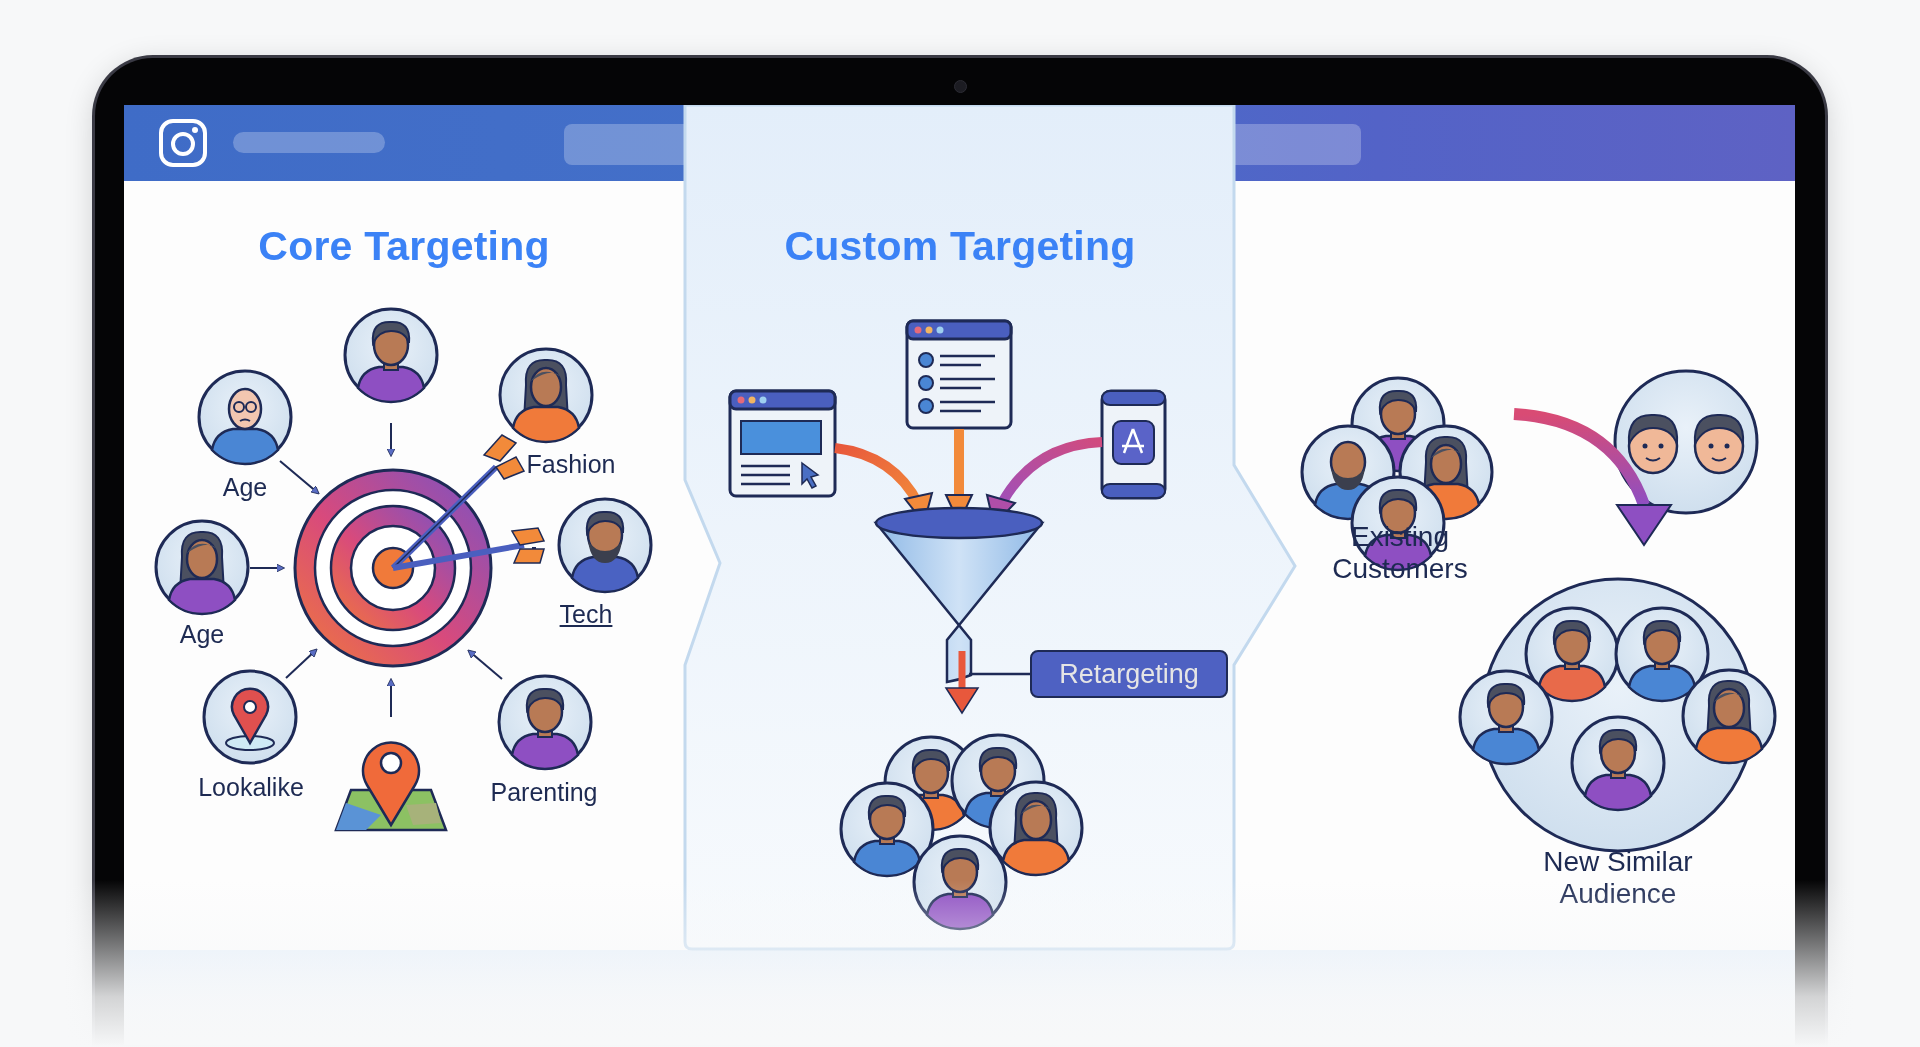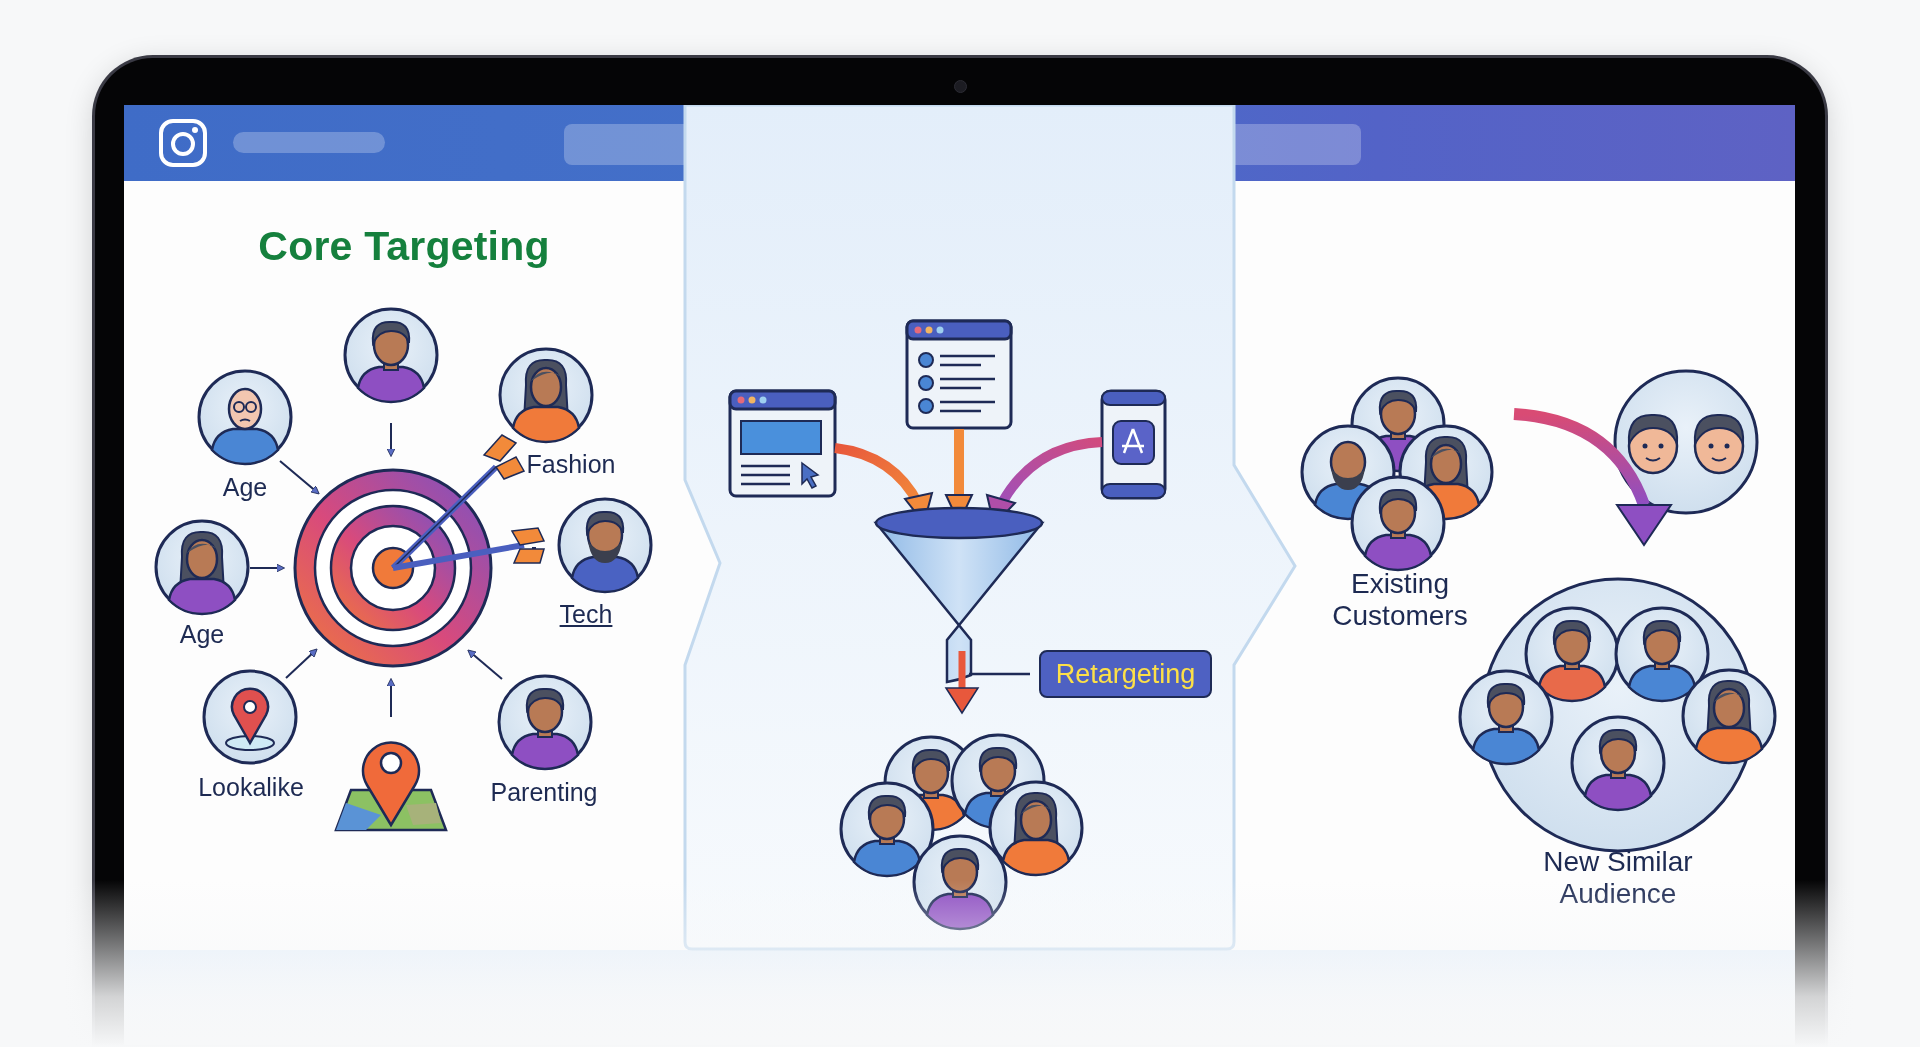--- a/index.html
+++ b/index.html
@@ -6,26 +6,26 @@
   body { width:1920px; height:1047px; background:#f7f8f9; position:relative; overflow:hidden; font-family:"Liberation Sans", sans-serif; }
   .laptop { position:absolute; left:95px; top:58px; width:1730px; height:1040px; background:#050506; border-radius:58px 58px 0 0; box-shadow:0 0 0 3px #3a3a44, 0 6px 30px rgba(0,0,0,.18); }
   .bottom-fade { position:absolute; left:0; top:880px; width:1920px; height:167px; background:linear-gradient(to bottom, rgba(247,248,249,0) 0%, rgba(247,248,249,.85) 70%, #f7f8f9 100%); pointer-events:none; }
   .camera { position:absolute; left:954px; top:80px; width:11px; height:11px; border-radius:50%; background:#1c1c22; border:1px solid #2c2c34; }
   .screen { position:absolute; left:124px; top:105px; width:1671px; height:940px; background:#fdfdfd; overflow:hidden; }
   .appbar { position:absolute; left:0; top:0; width:100%; height:76px; background:linear-gradient(90deg,#3f6cc7 0%,#4570c9 45%,#5363c7 75%,#5e62c4 100%); }
   .ig-logo { position:absolute; left:34px; top:13px; width:50px; height:50px; }
   .appname-bar { position:absolute; left:109px; top:27px; width:152px; height:21px; border-radius:11px; background:rgba(255,255,255,.25); }
   .search-bar { position:absolute; left:440px; top:19px; width:793px; height:39px; border-radius:8px; background:rgba(255,255,255,.25); border:none; outline:none; }
   .content-bottom { position:absolute; left:0; top:845px; width:100%; height:95px; background:linear-gradient(#e5f0fb,#f4f8fc); }
-  .panel-title { position:absolute; top:118px; width:560px; text-align:center; font-weight:bold; font-size:41px; color:#15803d; letter-spacing:.2px; }
+  .panel-title { position:absolute; top:118px; width:560px; text-align:center; font-weight:bold; font-size:41px; color:#3b82f6; letter-spacing:.2px; }
   .label { position:absolute; font-size:25px; color:#1d2a52; white-space:nowrap; }
   .label.c { transform:translateX(-50%); text-align:center; }
   .label.lg { font-size:28px; line-height:32px; }
   svg.art { position:absolute; left:0; top:0; width:1671px; height:940px; }
-  .retarget { position:absolute; left:906px; top:545px; width:173px; height:48px; box-sizing:border-box; border:2.5px solid #1e2a56; border-radius:8px; background:#4e61c2; color:#fde047; font-size:27px; display:flex; align-items:center; justify-content:center;margin-left:9px; }
+  .retarget { position:absolute; left:906px; top:545px; width:198px; height:48px; box-sizing:border-box; border:2.5px solid #1e2a56; border-radius:8px; background:#4e61c2; color:#e5e5e5; font-size:27px; display:flex; align-items:center; justify-content:center; }
 </style>
 </head>
 <body>
 
 <div class="laptop"></div>
 <div class="camera"></div>
 
 <div class="screen">
   <div class="appbar">
     <svg class="ig-logo" viewBox="0 0 50 50">
@@ -252,27 +252,28 @@
       <circle cx="1494" cy="610" r="136" fill="url(#avatarBg)" stroke="#1e2a56" stroke-width="3"></circle>
       <use href="#person" x="1448" y="549" style="color:#e86a4a"></use>
       <use href="#person" x="1538" y="549" style="color:#4a86d4"></use>
       <use href="#person" x="1382" y="612" style="color:#4a86d4"></use>
       <use href="#personF" x="1605" y="611" style="color:#f07a3a"></use>
       <use href="#person" x="1494" y="658" style="color:#8e4fc2"></use>
     </g>
   </svg>
 
   <div class="panel-title" style="left:0;">Core Targeting</div>
+  <div class="panel-title" style="left:556px;">Custom Targeting</div>
 
   <div class="label c" style="left:121px; top:368px;">Age</div>
   <div class="label c" style="left:447px; top:345px;text-align:center;">Fashion</div>
   <div class="label c" style="left:78px; top:515px;">Age</div>
   <div class="label c" style="left:462px; top:495px;text-decoration:underline;">Tech</div>
   <div class="label c" style="left:127px; top:668px;">Lookalike</div>
   <div class="label c" style="left:420px; top:673px;text-align:center;">Parenting</div>
 
   <div class="retarget">Retargeting</div>
 
-  <div class="label c lg" style="left:1276px; top:416px; width:180px; white-space:normal;margin-top:47px;">Existing Customers</div>
+  <div class="label c lg" style="left:1276px; top:416px; width:180px; white-space:normal;">Existing Customers</div>
   <div class="label c lg" style="left:1494px; top:741px; width:180px; white-space:normal;">New Similar Audience</div>
 </div>
 
 <div class="bottom-fade"></div>
 
 </body></html>

